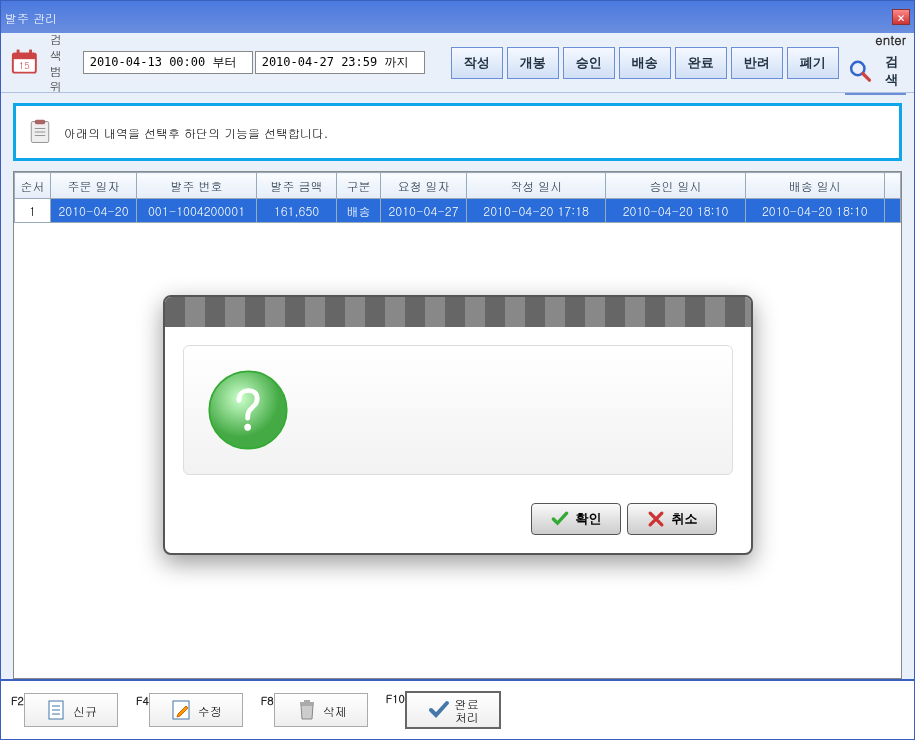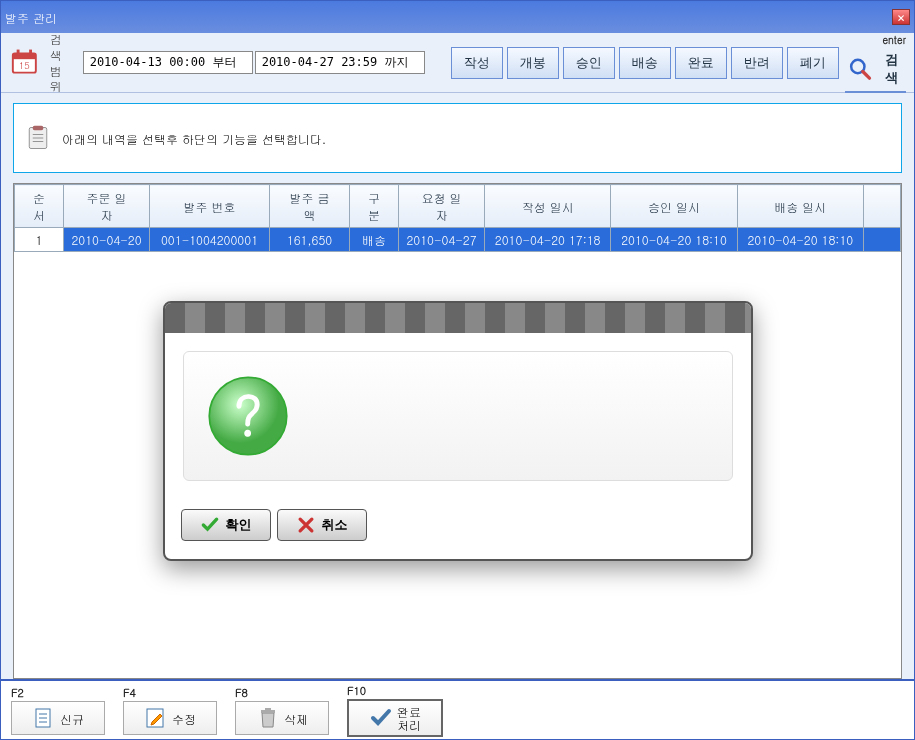--- a/index.html
+++ b/index.html
@@ -55,71 +55,71 @@
 .date-input {
   background:#fff; border:1px solid #888;
   padding:2px 6px; font-family: monospace; font-size:12px;
   width: 170px;
 }
 .status-buttons { display:flex; gap:4px; margin-left: 20px;}
 .status-btn {
   width: 52px; height: 32px;
   background: linear-gradient(#f5f9ff,#d0dff5);
   border: 1px solid #6b8fd6;
-  font-size: 13px; font-weight: normal; color: #234;
+  font-size: 13px; font-weight: bold; color: #234;
   cursor:pointer;
 }
 .search-area { margin-left: auto; text-align: right; }
-.search-shortcut { font-size:10px; color:#333; font-weight:bold;}
+.search-shortcut { font-size:13px; color:#333; font-weight:bold;}
 .search-btn {
   display:flex; align-items:center; gap:6px;
   background: none; border:none; cursor:pointer;
   font-size: 13px; font-weight:bold; color:#234;
   border-bottom: 2px solid #6b8fd6;
   padding: 4px 2px;
 }
 .mag-icon { width:28px; height:28px; }
 .instruction-bar {
   margin: 10px 12px;
   background:#fff;
-  border:1px solid #0ea5e9;
-  padding:20px 10px;
+  border:3px solid #0ea5e9;
+  padding:12px 10px;
   display:flex; align-items:center; gap:10px;
 }
 .clipboard-icon { width:28px; height:28px; }
 .table-wrap {
   margin: 0 12px;
   flex: 1;
   background:#fff;
   border:1px solid #888;
   overflow:hidden;
   position:relative;
 }
 table.grid { width:100%; border-collapse: collapse; font-size:12px; }
 table.grid th {
   background: linear-gradient(#fafcff,#e5edf8);
   border:1px solid #9ab;
-  padding:4px 18px; font-weight:normal; color:#234;
+  padding:4px 2px; font-weight:normal; color:#234;
 }
 table.grid td {
   border:1px solid #9ab;
   padding:3px 4px; text-align:center;
   background:#fff;
 }
 tr.selected td { background:#2a6cd9; color:#fff; }
 tr.selected td.align-right, tr.selected td.align-left { color:#fff;}
 .align-right { text-align:right; }
 .footer {
   height: 60px;
   border-top: 2px solid #3a5fbf;
   background:#fff;
   display:flex; align-items:center;
   padding: 4px 10px; gap: 18px;
 }
-.fbtn { display:flex; flex-direction:column; }
+.fbtn { display:flex; flex-direction:row; }
 .fkey { font-size:11px; font-weight:bold; color:#222; margin-bottom:1px;}
 .fbtn-inner {
   display:flex; align-items:center; gap:4px;
   border:1px solid #aaa;
   background: linear-gradient(#fff,#eee);
   padding: 4px 20px; cursor:pointer;
   min-width: 64px;
 }
 .fbtn-inner.big { border:2px solid #666; min-width:72px; }
 .fbtn-icon { width:24px; height:24px; }
@@ -149,22 +149,22 @@
   background: linear-gradient(#fff,#f2f2f2);
   border:1px solid #ddd;
   border-radius: 6px;
   padding: 20px;
   display:flex; gap: 20px; align-items:flex-start;
   min-height: 120px;
 }
 .q-icon { width:88px; height:88px; }
 .modal-msg { font-size:15px; color:#333; flex:1; border-bottom:1px solid #ccc; padding-bottom: 30px;}
 .modal-buttons {
-  display:flex; gap:6px;
-  padding: 10px 16px 18px;
+  display:flex; justify-content:flex-end; gap:6px;
+  padding: 10px 34px 18px;
 }
 .mbtn {
   width: 90px; height:32px;
   border:1px solid #555; border-radius:4px;
   background: linear-gradient(#fafafa,#ccc);
   display:flex; align-items:center; justify-content:center; gap:6px;
   font-size:13px; font-weight:bold; cursor:pointer;
 }
 .check-icon{ width:20px; height:20px;}
 .x-icon{ width:20px; height:20px;}

